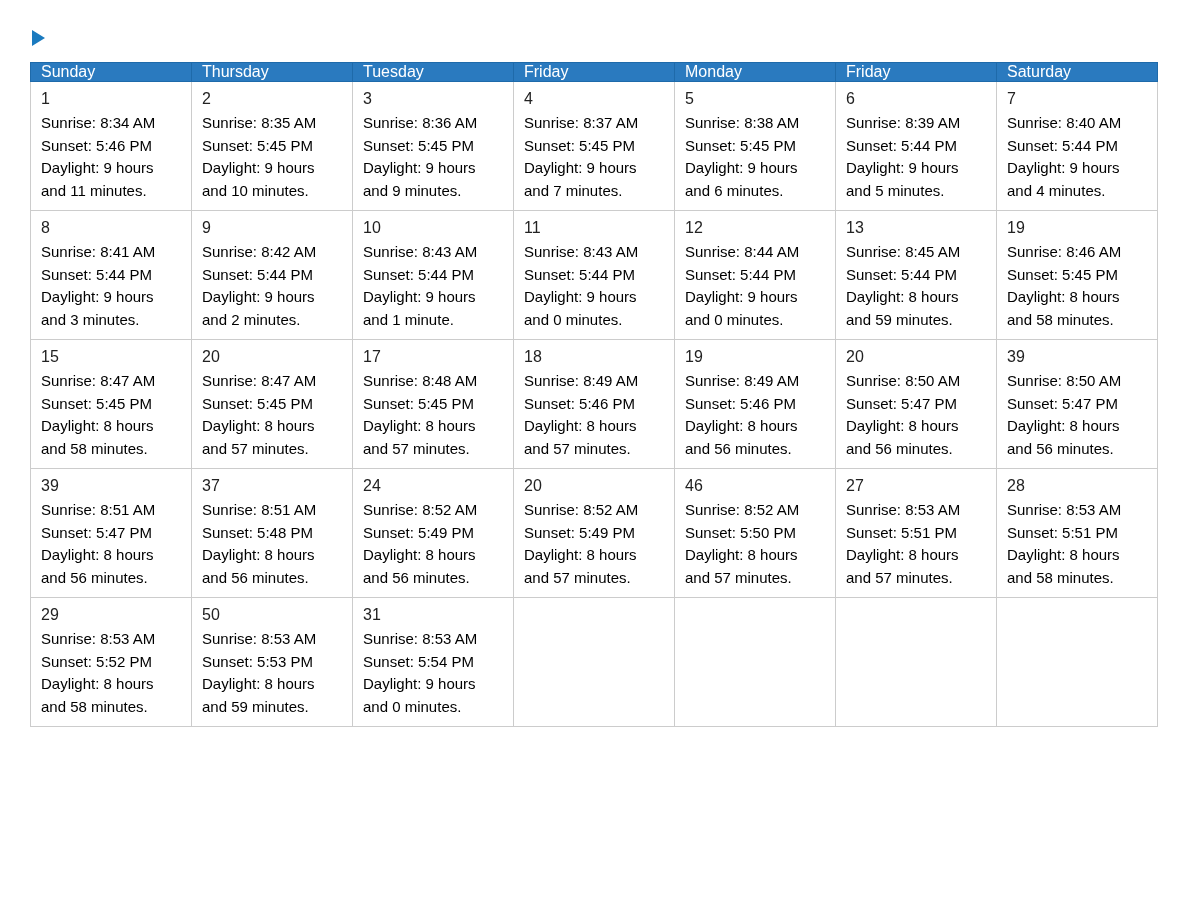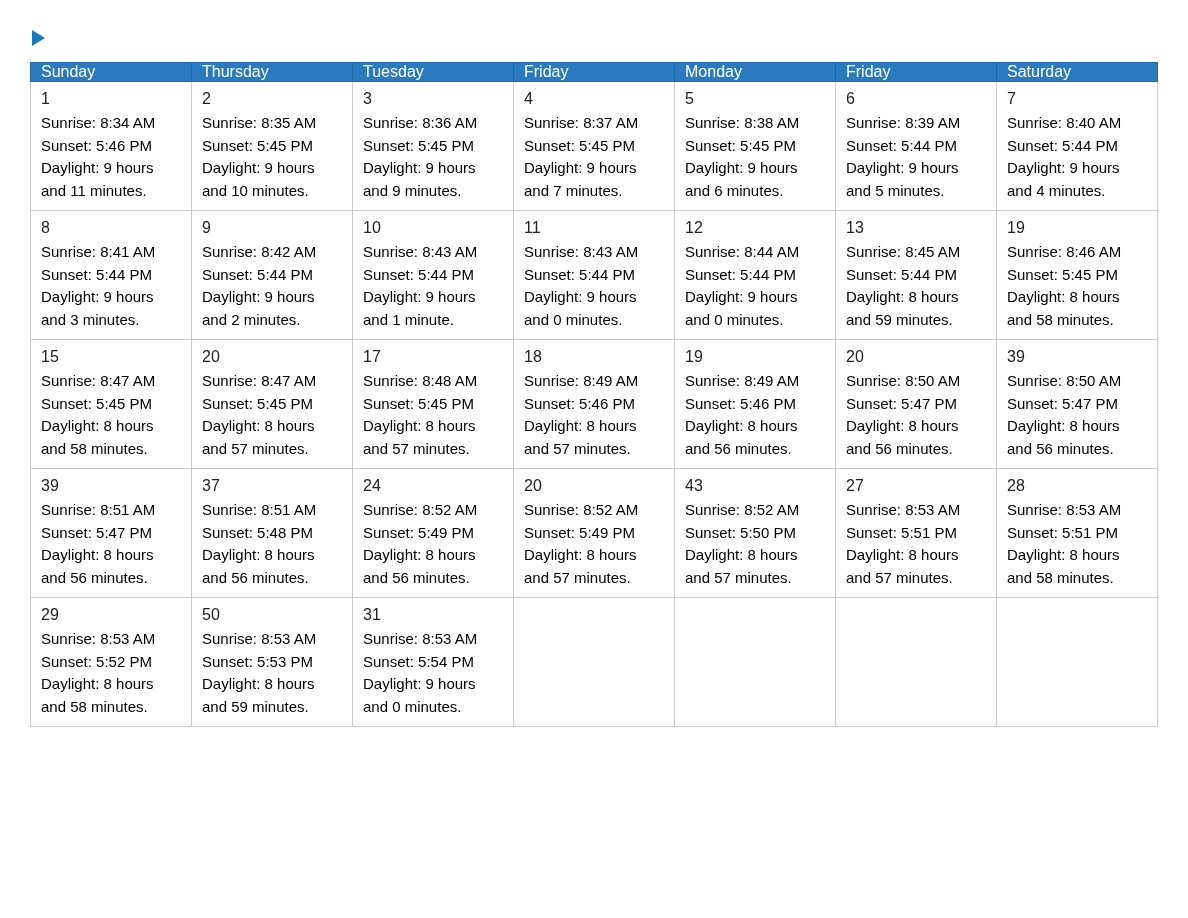--- a/index.html
+++ b/index.html
@@ -181,21 +181,21 @@
       </tr>
       <tr>
         <td><span class="day-number">39</span>
         <span class="day-info">Sunrise: 8:51 AM<br>Sunset: 5:47 PM<br>Daylight: 8 hours and 56 minutes.</span></td>
         <td><span class="day-number">37</span>
         <span class="day-info">Sunrise: 8:51 AM<br>Sunset: 5:48 PM<br>Daylight: 8 hours and 56 minutes.</span></td>
         <td><span class="day-number">24</span>
         <span class="day-info">Sunrise: 8:52 AM<br>Sunset: 5:49 PM<br>Daylight: 8 hours and 56 minutes.</span></td>
         <td><span class="day-number">20</span>
         <span class="day-info">Sunrise: 8:52 AM<br>Sunset: 5:49 PM<br>Daylight: 8 hours and 57 minutes.</span></td>
-        <td><span class="day-number">43</span>
+        <td><span class="day-number">46</span>
         <span class="day-info">Sunrise: 8:52 AM<br>Sunset: 5:50 PM<br>Daylight: 8 hours and 57 minutes.</span></td>
         <td><span class="day-number">27</span>
         <span class="day-info">Sunrise: 8:53 AM<br>Sunset: 5:51 PM<br>Daylight: 8 hours and 57 minutes.</span></td>
         <td><span class="day-number">28</span>
         <span class="day-info">Sunrise: 8:53 AM<br>Sunset: 5:51 PM<br>Daylight: 8 hours and 58 minutes.</span></td>
       </tr>
       <tr>
         <td><span class="day-number">29</span>
         <span class="day-info">Sunrise: 8:53 AM<br>Sunset: 5:52 PM<br>Daylight: 8 hours and 58 minutes.</span></td>
         <td><span class="day-number">50</span>

